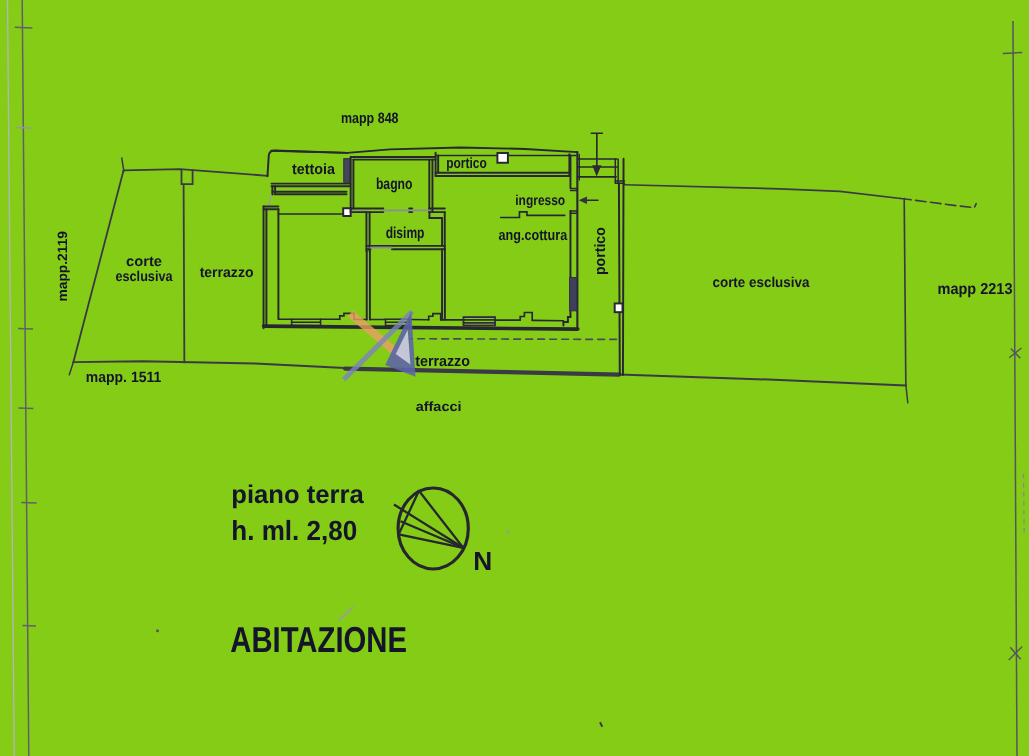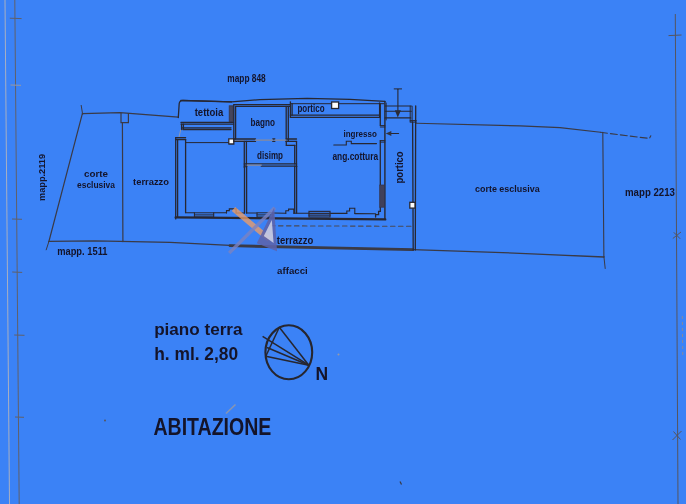--- a/index.html
+++ b/index.html
@@ -1,16 +1,16 @@
 <!DOCTYPE html>
 <html><head>
 <meta charset="utf-8">
 <style>
   html,body{margin:0;padding:0;background:#ffffff;}
-  #page{width:686px;height:504px;position:relative;background:#3b82f6;overflow:hidden;}
+  #page{width:686px;height:504px;position:relative;background:#84cc16;overflow:hidden;}
   svg{position:absolute;left:0;top:0;}
   text{font-family:"Liberation Sans",sans-serif;fill:#14142a;font-weight:700;}
 </style>
 </head>
 <body>
 
 <div id="page">
 <svg width="686" height="504" viewBox="0 0 686 504">
 
 <g stroke="#b4b4bc" stroke-width="0.9" fill="none">

